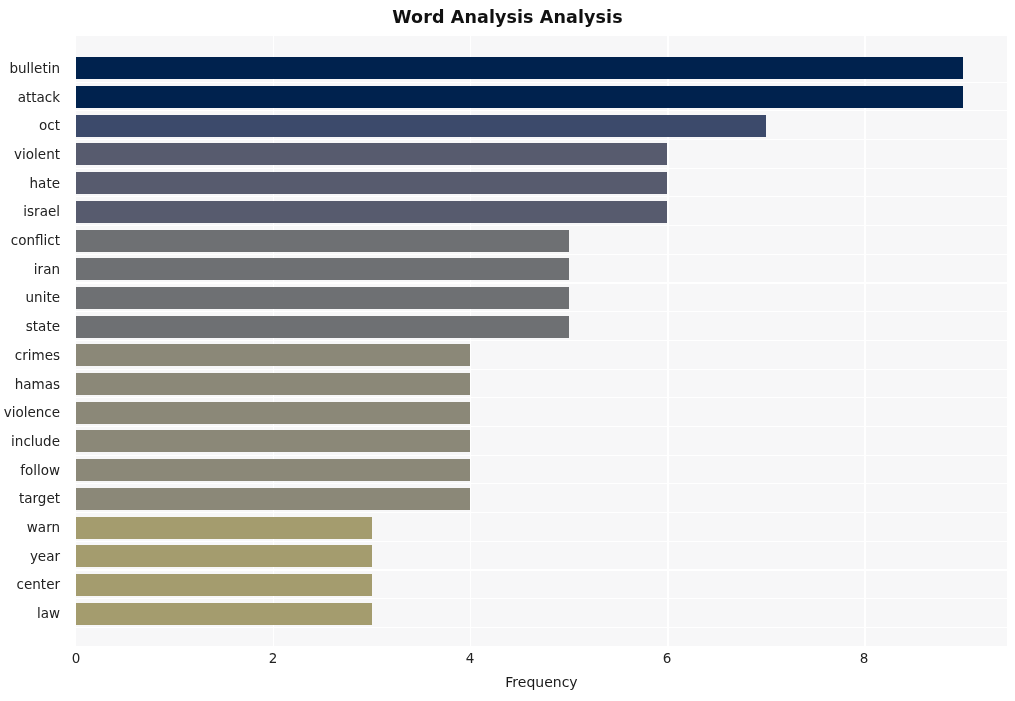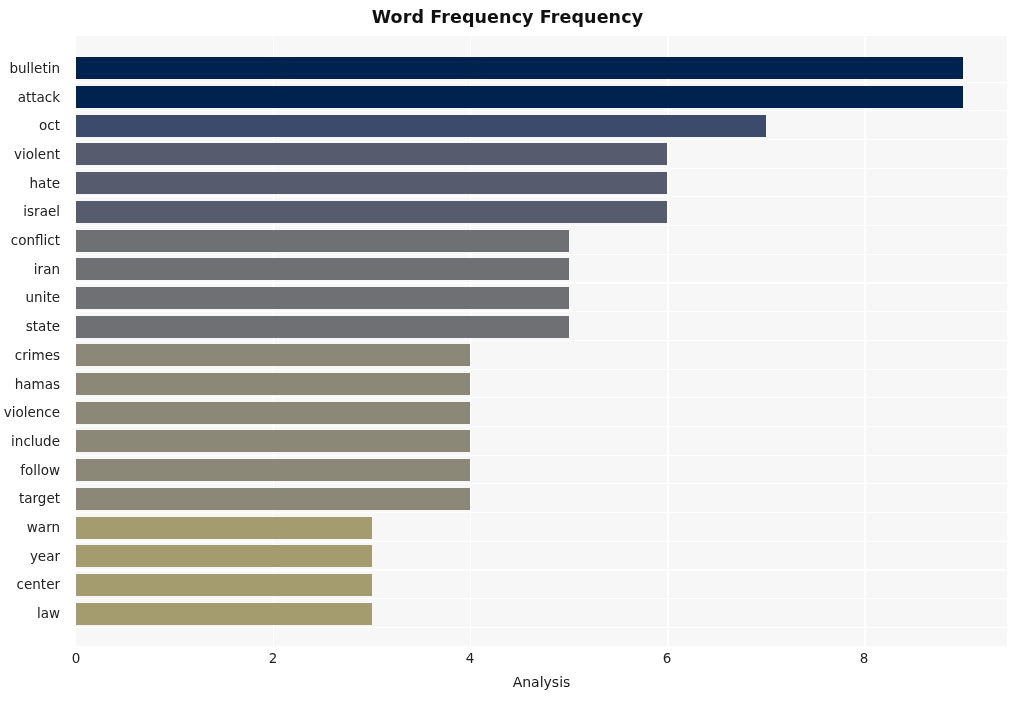--- a/index.html
+++ b/index.html
@@ -116,21 +116,21 @@
     text-align: center;
     font-size: 14px;
     color: #1a1a1a;
   }
 </style>
 </head>
 <body>
 
 <div id="figure">
 
-  <div id="chart-title">Word Frequency Frequency</div>
+  <div id="chart-title">Word Analysis Analysis</div>
 
   <div id="plot-area">
       <div class="gridline-v" style="left: 197.037px;"></div>
       <div class="gridline-v" style="left: 394.074px;"></div>
       <div class="gridline-v" style="left: 591.111px;"></div>
       <div class="gridline-v" style="left: 788.148px;"></div>
       <div class="bar-row" style="top: 18px;">
         <div class="bar" title="bulletin: 9" style="width: 886.667px; background: rgb(0, 34, 78);"></div>
         <div class="row-sep"></div>
       </div>
@@ -236,15 +236,15 @@
     </div>
 
   <div id="x-tick-layer">
       <div class="xtick" style="left: 76px;">0</div>
       <div class="xtick" style="left: 273.037px;">2</div>
       <div class="xtick" style="left: 470.074px;">4</div>
       <div class="xtick" style="left: 667.111px;">6</div>
       <div class="xtick" style="left: 864.148px;">8</div>
     </div>
 
-  <div id="xlabel">Analysis</div>
+  <div id="xlabel">Frequency</div>
 
 </div>
 
 </body></html>

